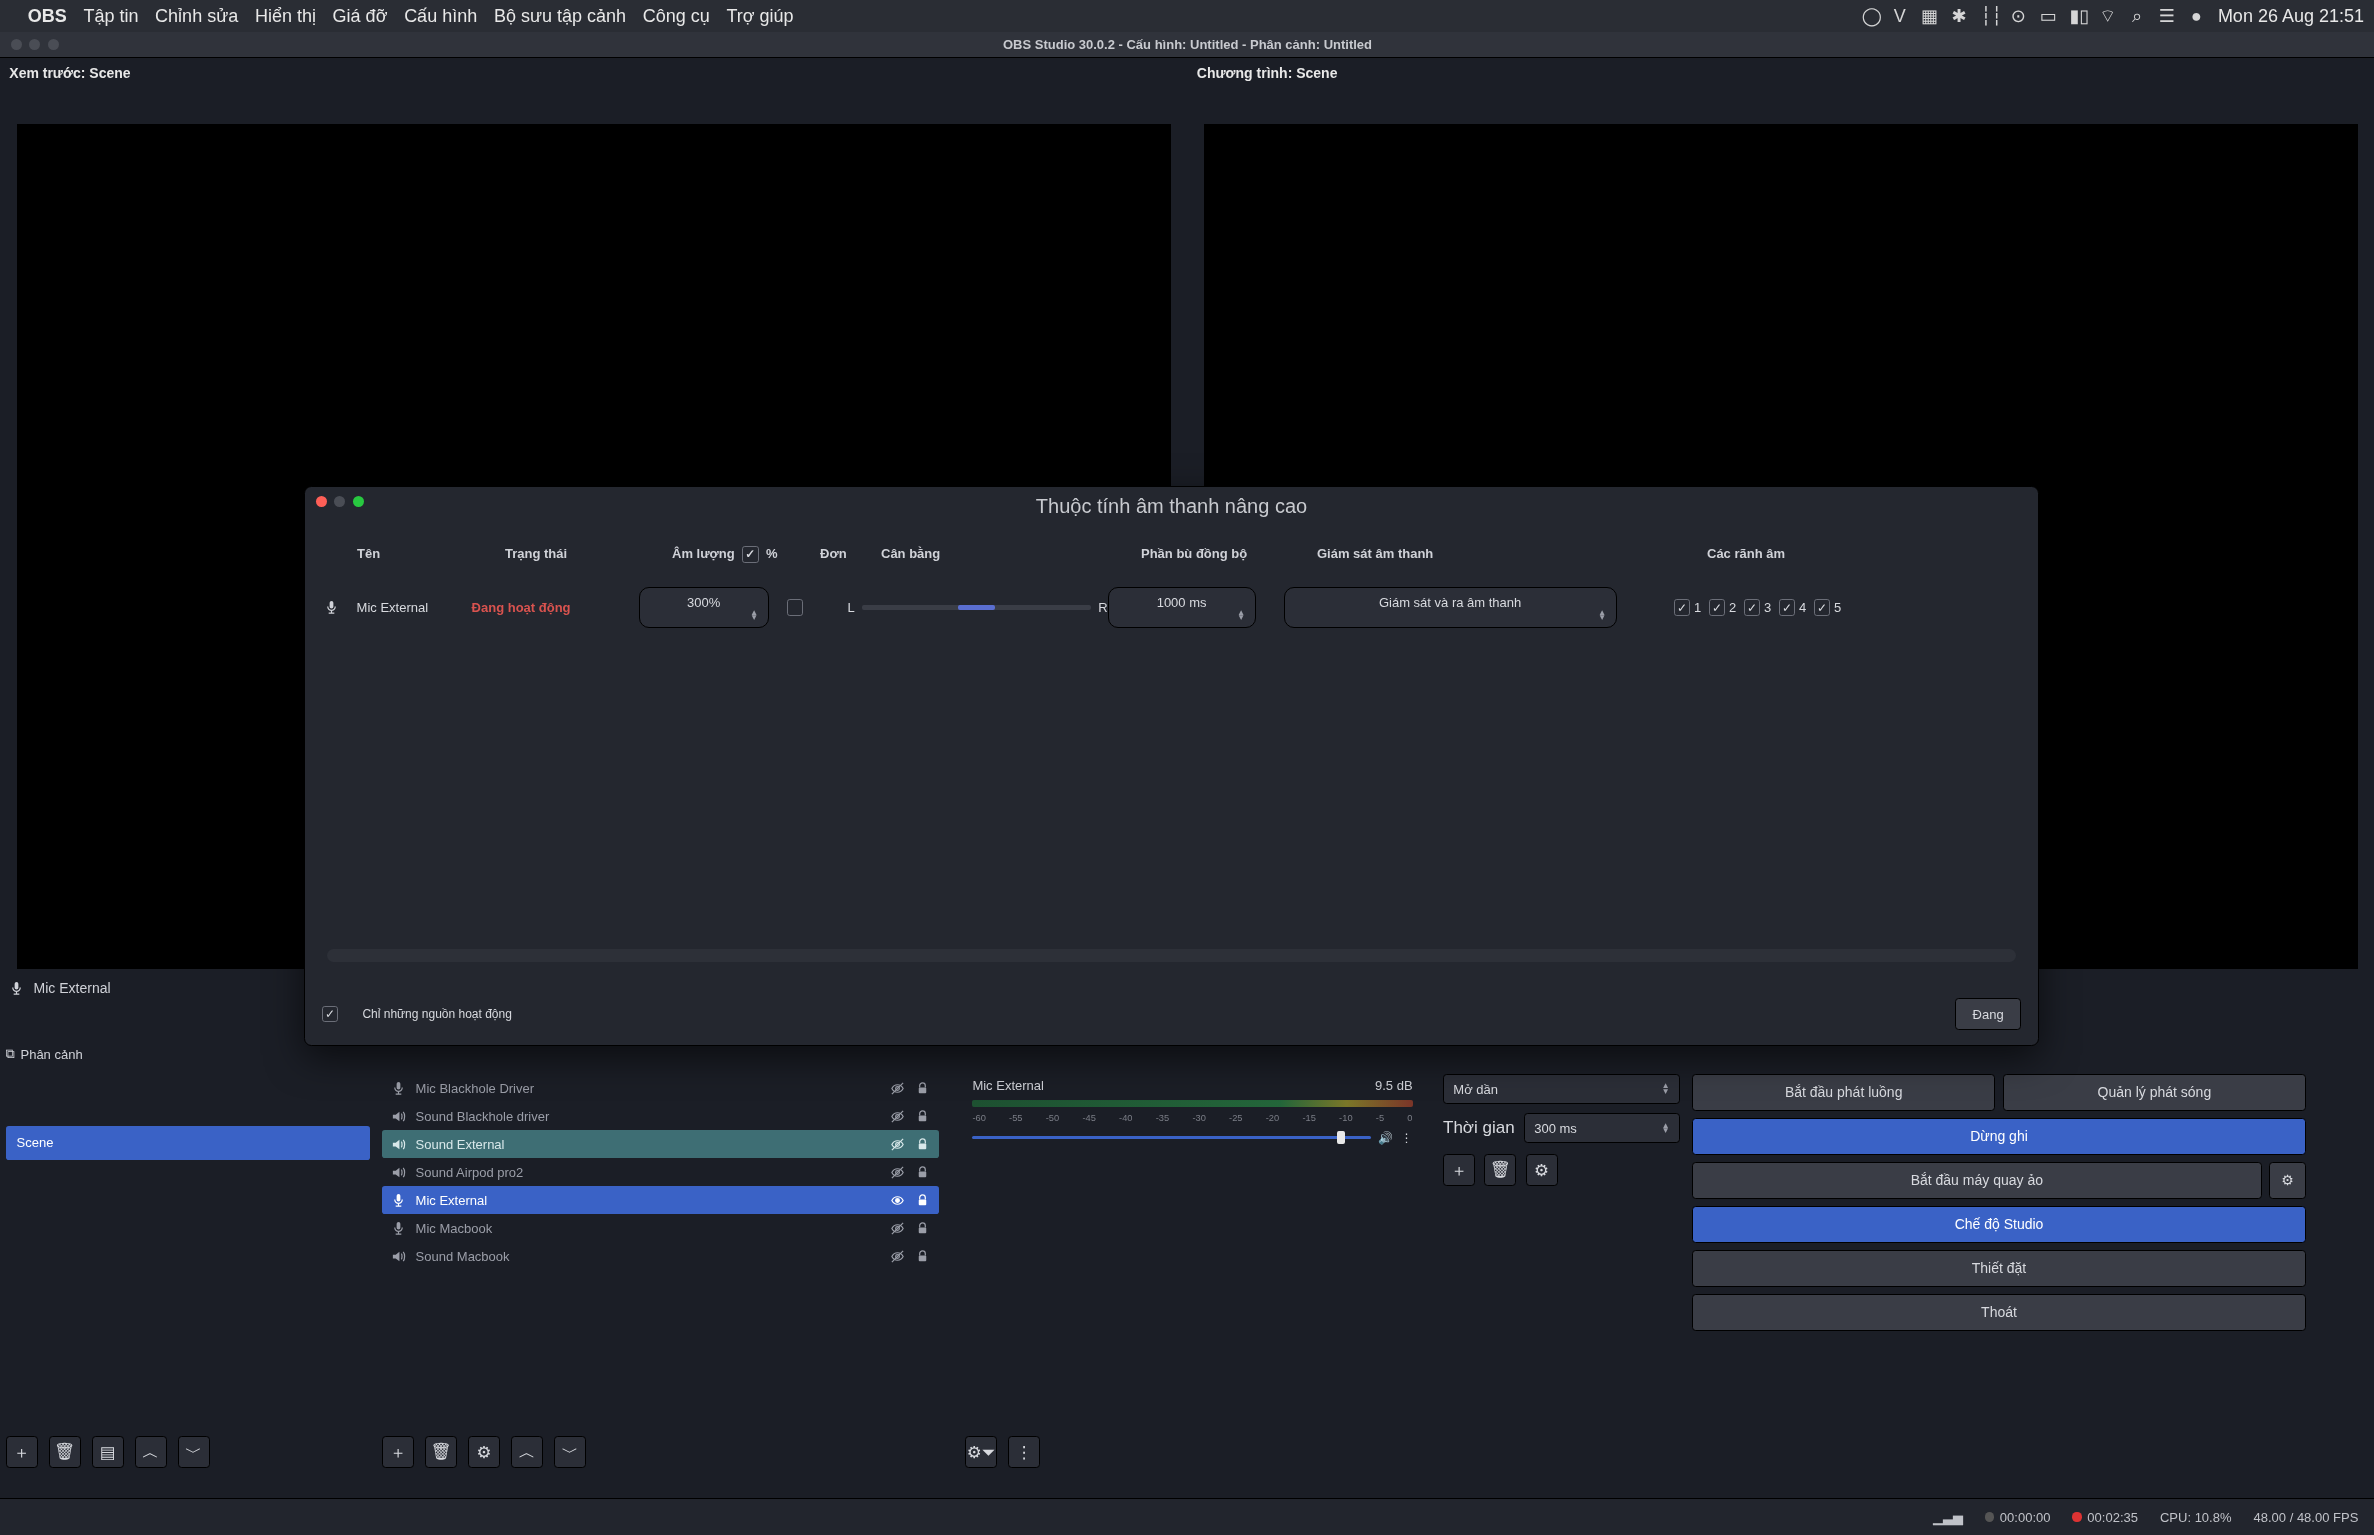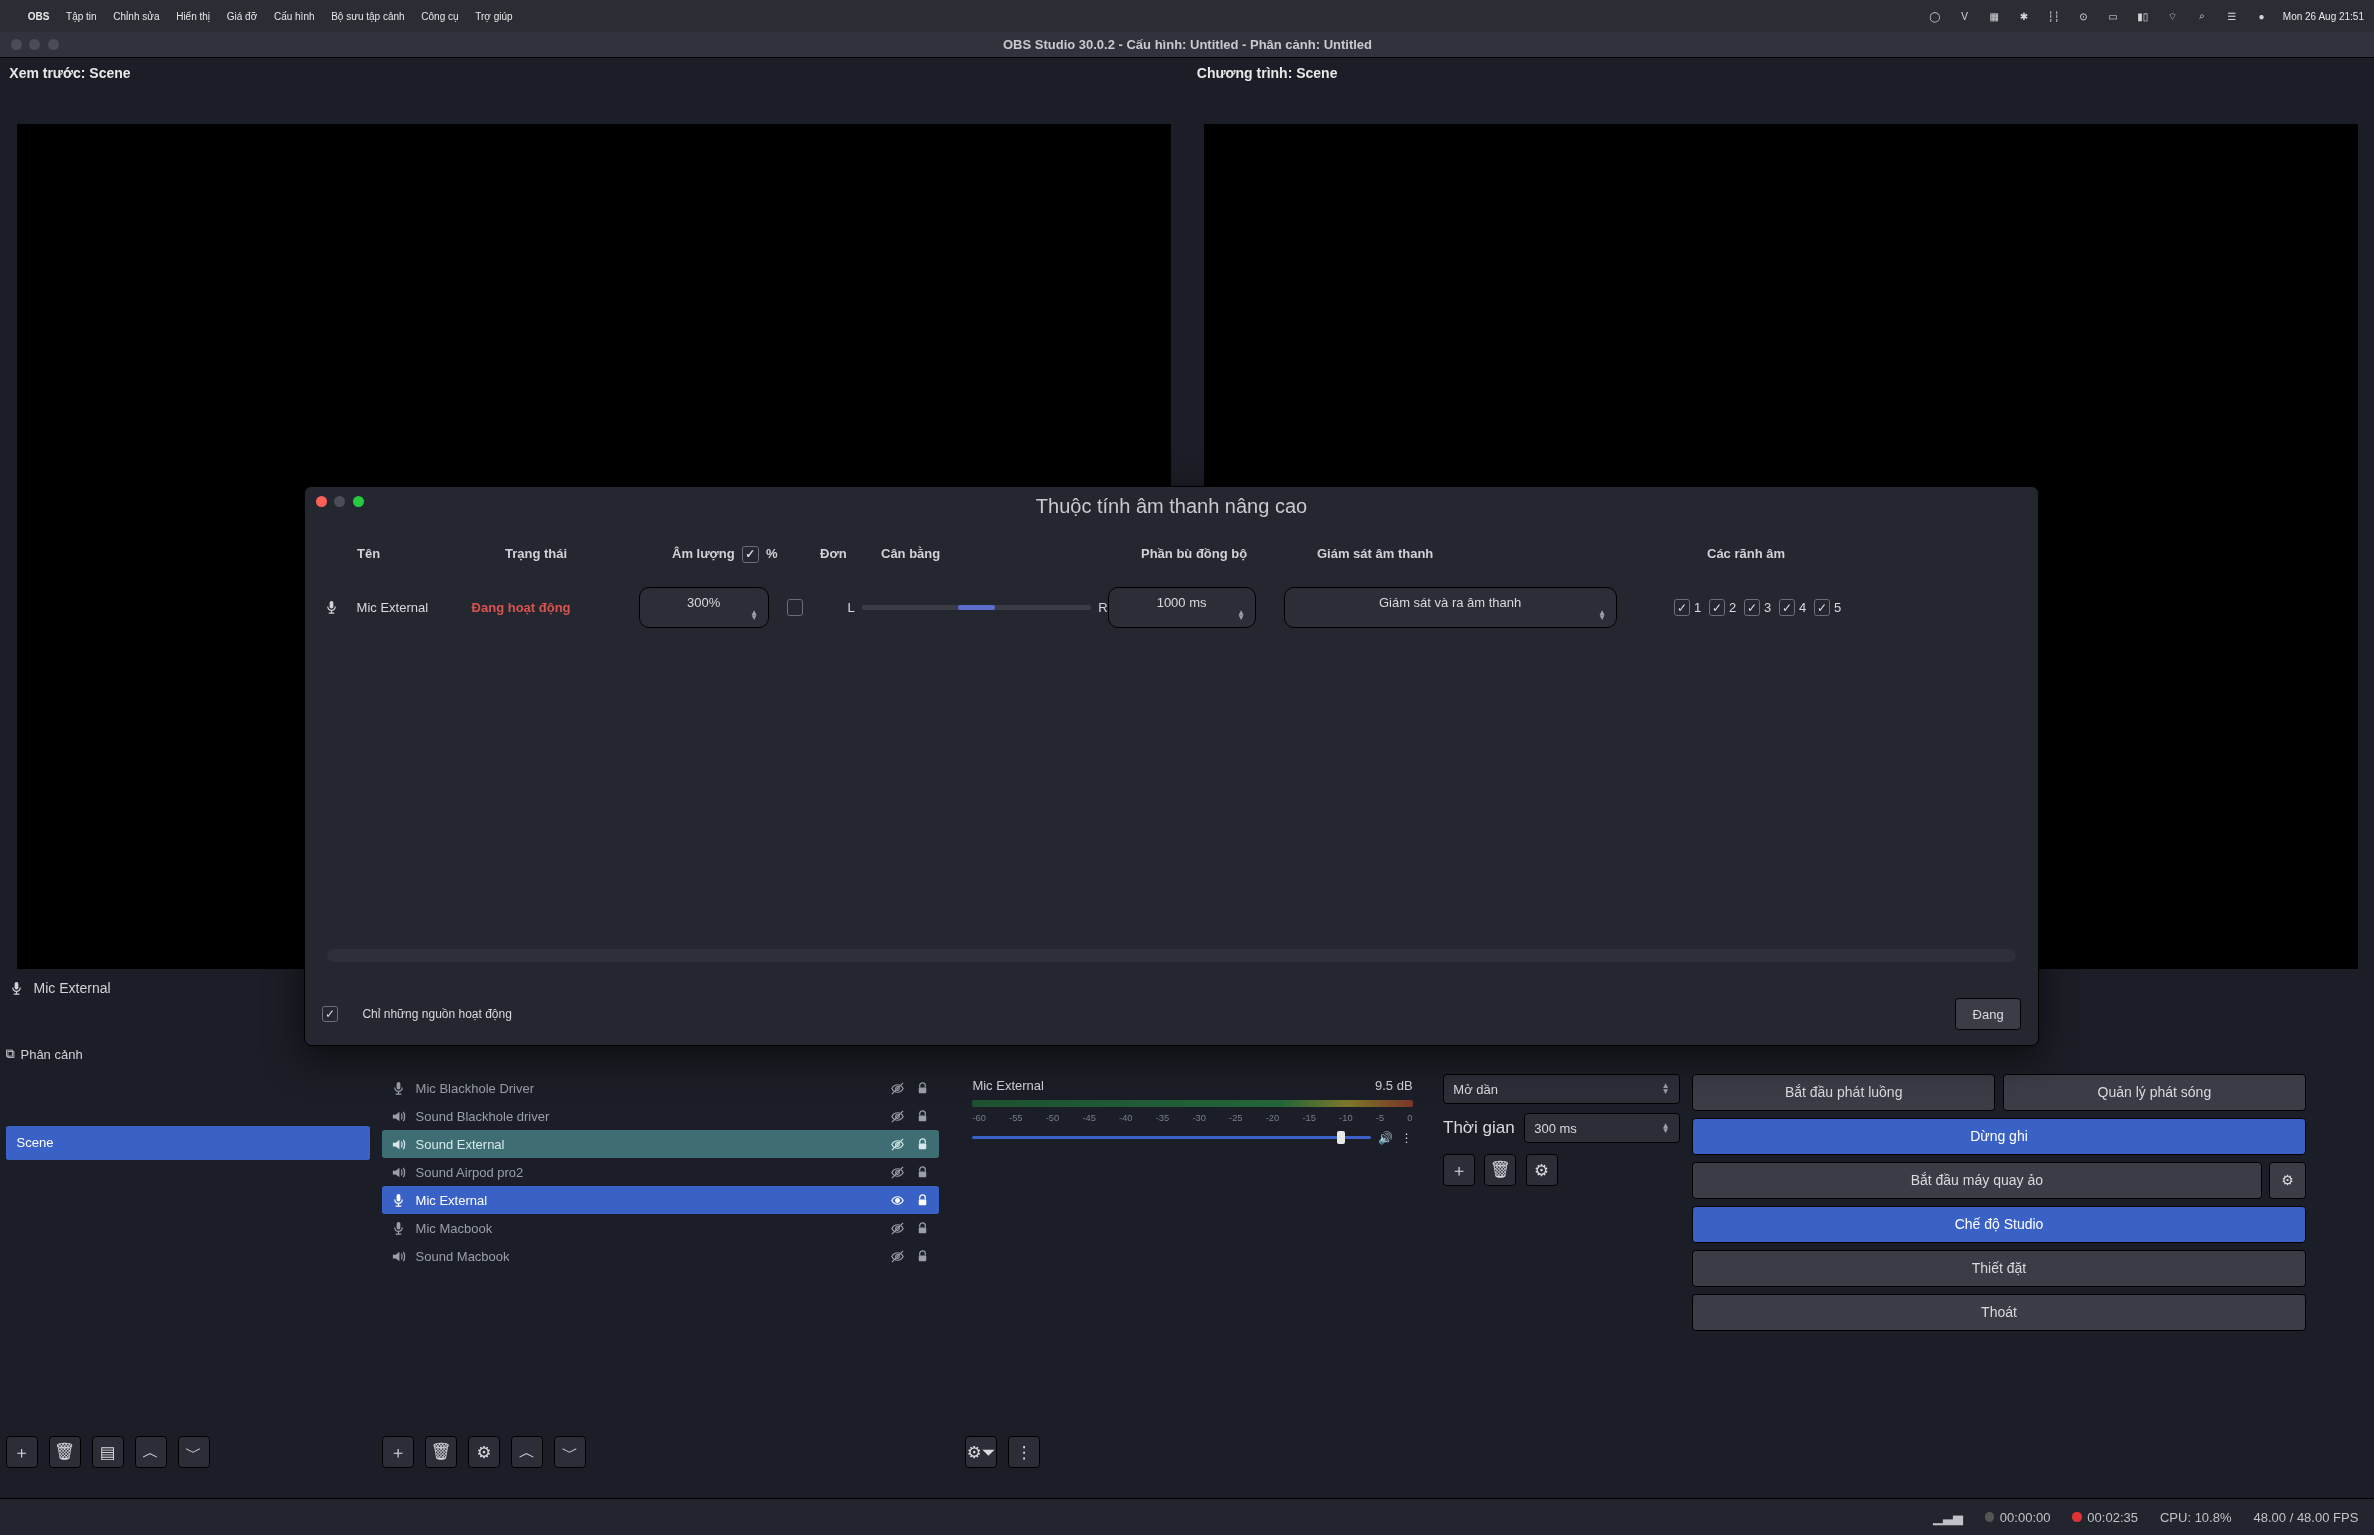--- a/index.html
+++ b/index.html
@@ -1,18 +1,18 @@
 <!DOCTYPE html>
 <html style="font-size:15px"><head>
 <meta charset="utf-8">
 <style>
 * { margin:0; padding:0; box-sizing:border-box; font-family:-apple-system,BlinkMacSystemFont,"Segoe UI",sans-serif; }
 body { background:#1b1e26; color:#d8dadf; font-size:12px; width:2375px; height:1535px; overflow:hidden; position:relative; transform-origin:top left; }
 
-.menubar { height:26px; background:#2a2d34; display:flex; align-items:center; padding:16px 11px; font-size:10px; color:#e8e8e8; }
+.menubar { height:26px; background:#2a2d34; display:flex; align-items:center; padding:16px 11px; font-size:18px; color:#e8e8e8; }
 .menubar .left { display:flex; gap:16.7px; align-items:center; }
 .menubar .right { margin-left:auto; display:flex; gap:13px; align-items:center; }
 .menubar .apple { font-size:15px; }
 .menubar .appname { font-weight:700; }
 .menubar .ico { width:16.7px; text-align:center; opacity:.9; }
 
 .winchrome { height:26px; background:#30333b; display:flex; align-items:center; padding-left:11px; gap:7.4px; border-bottom:0.9px solid #000; }
 .traffic { display:flex; gap:7.4px; }
 .dot { width:11px; height:11px; border-radius:50%; }
 .dot.dim { background:#4a4d55; }

